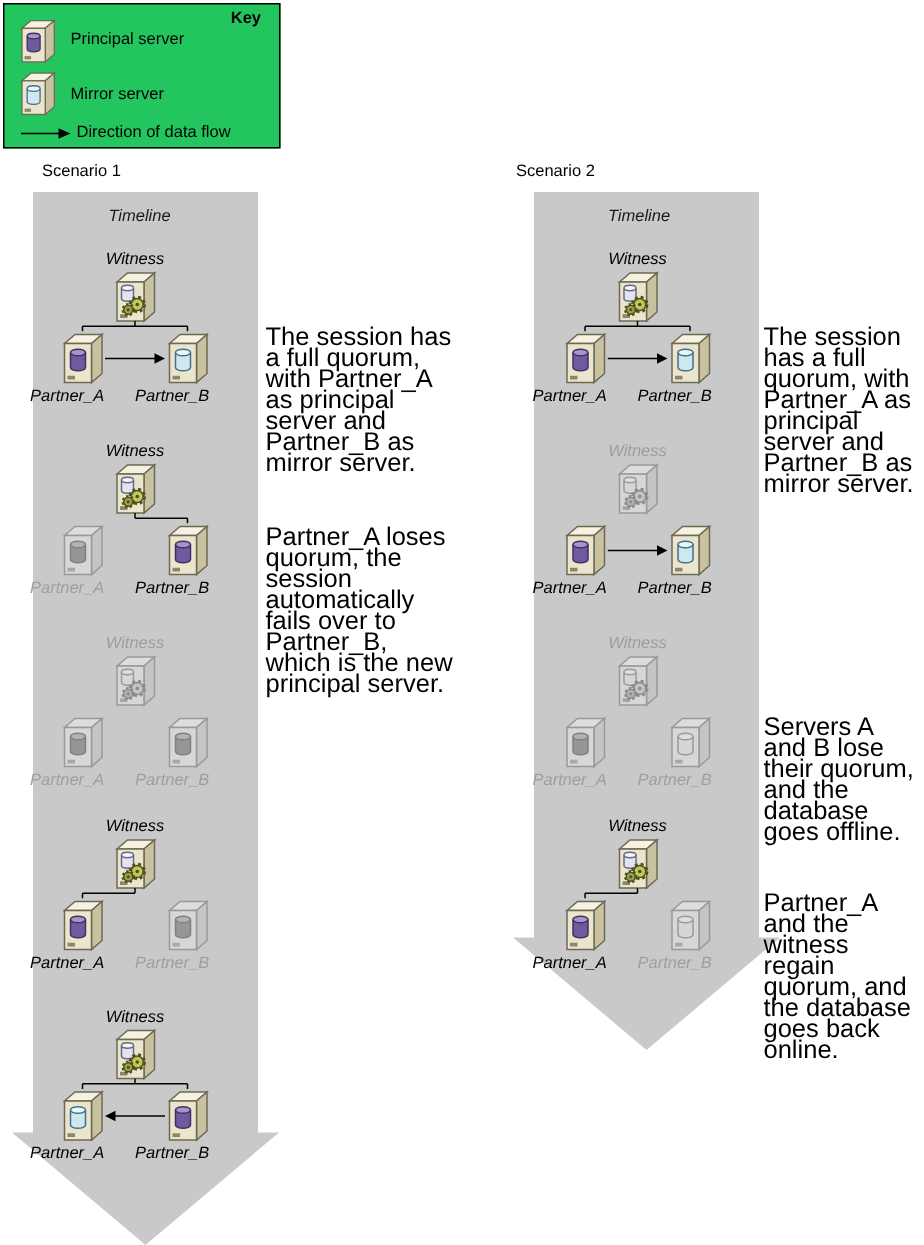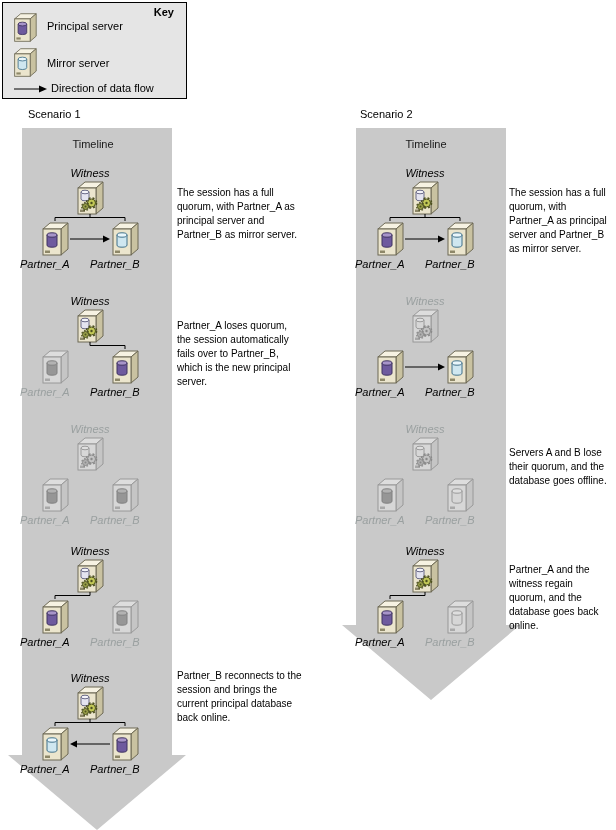--- a/index.html
+++ b/index.html
@@ -1,46 +1,46 @@
 <!DOCTYPE html>
 <html><head>
 <meta charset="utf-8">
 <style>
   html,body{margin:0;padding:0;background:#fff;font-family:"Liberation Sans",sans-serif;}
   #canvas{position:relative;width:616px;height:830px;background:#fff;overflow:hidden;}
 
   
-  .keybox{position:absolute;left:2px;top:2px;width:183px;height:95px;border:1px solid #000;background:#e5e5e5;}
+  .keybox{position:absolute;left:2px;top:2px;width:183px;height:95px;border:1px solid #000;background:#22c55e;}
   .key-title{position:absolute;right:12px;top:3px;font-size:11px;font-weight:bold;color:#000;}
   .key-icon{position:absolute;width:26px;height:31px;}
   .key-label{position:absolute;font-size:11px;color:#000;white-space:nowrap;}
   .key-arrow{position:absolute;width:34px;height:10px;}
 
   
   .tl-arrow{position:absolute;}
-  .tl-label{position:absolute;width:150px;text-align:center;font-size:11px;color:#1a1a1a;}
+  .tl-label{position:absolute;width:150px;text-align:center;font-size:11px;color:#1a1a1a;font-style:italic;}
   .scen-title{position:absolute;font-size:11px;color:#000;white-space:nowrap;}
 
   
   .stage{position:absolute;width:150px;height:104px;font-style:italic;}
   .server{position:absolute;width:30px;height:36px;}
   .srv-w{left:57px;top:13px;}
   .srv-a{left:22px;top:54px;}
   .srv-b{left:92px;top:54px;}
   .conn{position:absolute;left:0;top:47px;width:150px;height:7px;}
   .flow{position:absolute;left:52px;top:67px;width:40px;height:10px;}
   .wit-label{position:absolute;left:22px;top:0;width:100px;text-align:center;font-size:11px;color:#000;white-space:nowrap;}
   .p-label{position:absolute;top:91px;width:70px;font-size:11px;color:#000;white-space:nowrap;}
   .pa-label{left:2px;}
   .pb-label{left:72px;}
   .off{filter:grayscale(1) opacity(0.5);}
   .off-text{color:#9aa0a0;}
 
   
-  .desc{position:absolute;font-size:10px;line-height:14px;color:#000;}
+  .desc{position:absolute;font-size:17px;line-height:14px;color:#000;margin-top:32px;}
   .desc-s1{left:177px;width:126px;}
   .desc-s2{left:509px;width:103px;}
 </style>
 </head>
 <body>
 
 <div id="canvas">
 
   <svg width="0" height="0" style="position:absolute" aria-hidden="true">
     <defs>
@@ -121,21 +121,21 @@
         <use href="#server-mirror"></use>
       </svg>
     <div class="key-label" style="left:44px;top:54px">Mirror server</div>
     <svg class="key-arrow" style="left:11px;top:81px" viewBox="0 0 34 10">
         <use href="#key-flow"></use>
       </svg>
     <div class="key-label" style="left:48px;top:79px">Direction of data flow</div>
   </div>
 
   <div class="scen-title" style="left:28px;top:108px">Scenario 1</div>
-  <div class="scen-title" style="left:360px;top:108px">Scenario 2</div>
+  <div class="scen-title" style="left:344px;top:108px">Scenario 2</div>
   <div class="tl-label" style="left:18px;top:138px">Timeline</div>
   <div class="tl-label" style="left:351px;top:138px">Timeline</div>
 
   <div class="stage" style="left:18px;top:167px">
     <div class="wit-label">Witness</div>
     <svg class="server srv-w" viewBox="0 0 30 36">
         <use href="#server-witness"></use>
       </svg>
     <svg class="conn" viewBox="0 0 150 7">
         <use href="#conn-both"></use>
@@ -292,19 +292,18 @@
       </svg>
     <svg class="server srv-b off" viewBox="0 0 30 36">
         <use href="#server-mirror"></use>
       </svg>
     <div class="p-label pa-label">Partner_A</div>
     <div class="p-label pb-label off-text">Partner_B</div>
   </div>
 
   <div class="desc desc-s1" style="top:186px">The session has a full quorum, with Partner_A as principal server and Partner_B as mirror server.</div>
   <div class="desc desc-s1" style="top:319px">Partner_A loses quorum, the session automatically fails over to Partner_B, which is the new principal server.</div>
-  <div class="desc desc-s1" style="top:669px">Partner_B reconnects to the session and brings the current principal database back online.</div>
 
   <div class="desc desc-s2" style="top:186px">The session has a full quorum, with Partner_A as principal server and Partner_B as mirror server.</div>
   <div class="desc desc-s2" style="top:446px">Servers A and B lose their quorum, and the database goes offline.</div>
   <div class="desc desc-s2" style="top:563px">Partner_A and the witness regain quorum, and the database goes back online.</div>
 
 </div>
 
 </body></html>

